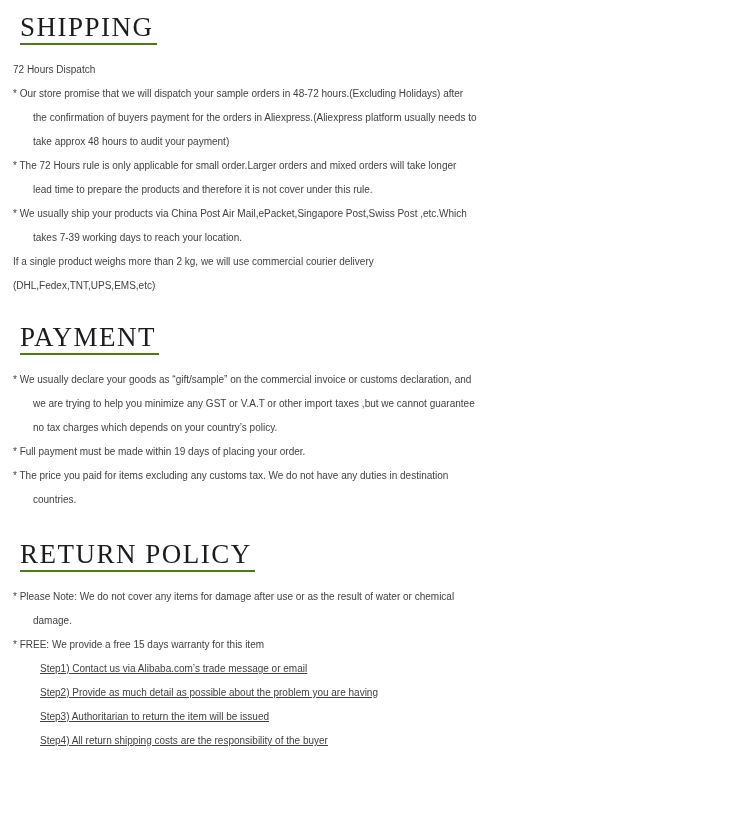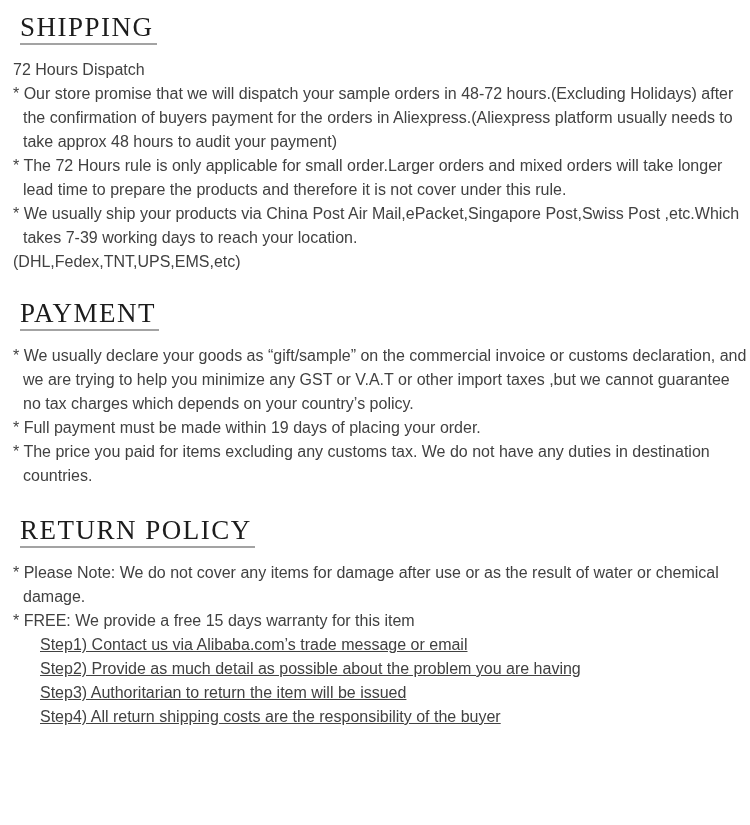--- a/index.html
+++ b/index.html
@@ -27,50 +27,51 @@
     margin: 0 0 0 7px;
     font-family: "Liberation Serif", "DejaVu Serif", serif;
     font-weight: 400;
     font-size: 27px;
     line-height: 30px;
     letter-spacing: 1.5px;
     color: #1c1c1c;
   }
   h2.section-heading .hd {
     display: inline-block;
-    border-bottom: 2px solid #a3a3a3;
+    border-bottom: 2px solid #4d7c0f;
     padding: 0 3px 1px 0;
   }
   .section-body { margin-top: 13px; }
   .ln {
-    font-size: 16px;
+    font-size: 10px;
     line-height: 24px;
     white-space: nowrap;
     color: #414141;
   }
   .ln-flush { margin-left: 0; }
-  .ln-cont  { margin-left: 10px; }
+  .ln-cont  { margin-left: 20px; }
   .ln-step  { margin-left: 27px; text-decoration: underline; }
 </style>
 </head>
 <body>
 
 <div class="page">
 
   <div class="section">
     <h2 class="section-heading"><span class="hd">SHIPPING</span></h2>
     <div class="section-body">
       <div class="ln ln-flush">72 Hours Dispatch</div>
       <div class="ln ln-flush">* Our store promise that we will dispatch your sample orders in 48-72 hours.(Excluding Holidays) after</div>
       <div class="ln ln-cont">the confirmation of buyers payment for the orders in Aliexpress.(Aliexpress platform usually needs to</div>
       <div class="ln ln-cont">take approx 48 hours to audit your payment)</div>
       <div class="ln ln-flush">* The 72 Hours rule is only applicable for small order.Larger orders and mixed orders will take longer</div>
       <div class="ln ln-cont">lead time to prepare the products and therefore it is not cover under this rule.</div>
       <div class="ln ln-flush">* We usually ship your products via China Post Air Mail,ePacket,Singapore Post,Swiss Post ,etc.Which</div>
       <div class="ln ln-cont">takes 7-39 working days to reach your location.</div>
+      <div class="ln ln-flush">If a single product weighs more than 2 kg, we will use commercial courier delivery</div>
       <div class="ln ln-flush">(DHL,Fedex,TNT,UPS,EMS,etc)</div>
     </div>
   </div>
 
   <div class="section gap-payment">
     <h2 class="section-heading"><span class="hd">PAYMENT</span></h2>
     <div class="section-body">
       <div class="ln ln-flush">* We usually declare your goods as “gift/sample” on the commercial invoice or customs declaration, and</div>
       <div class="ln ln-cont">we are trying to help you minimize any GST or V.A.T or other import taxes ,but we cannot guarantee</div>
       <div class="ln ln-cont">no tax charges which depends on your country’s policy.</div>

